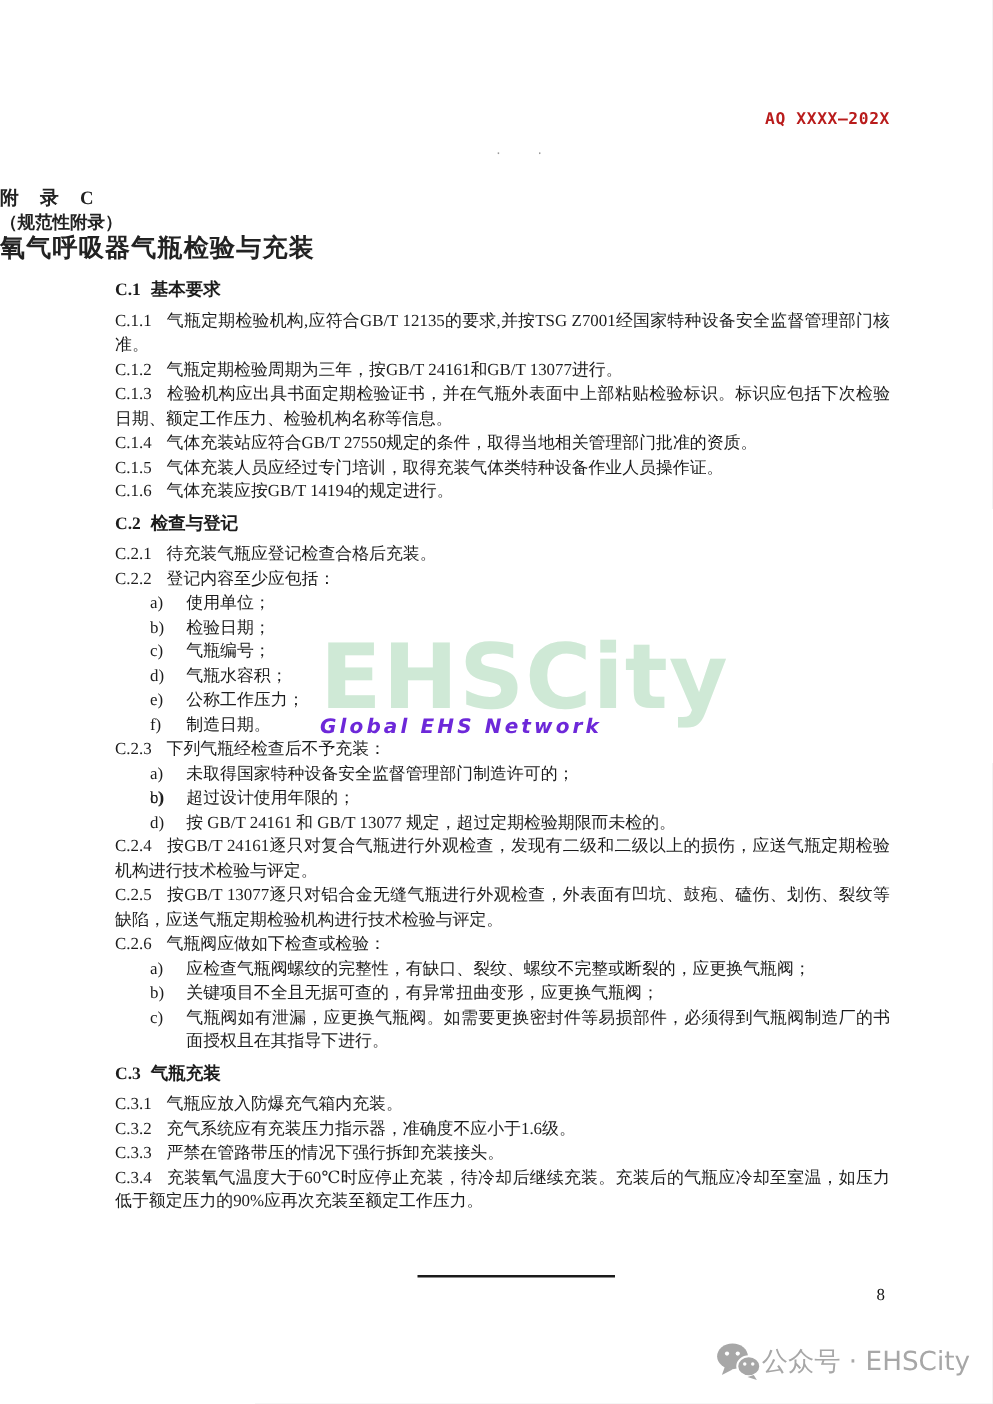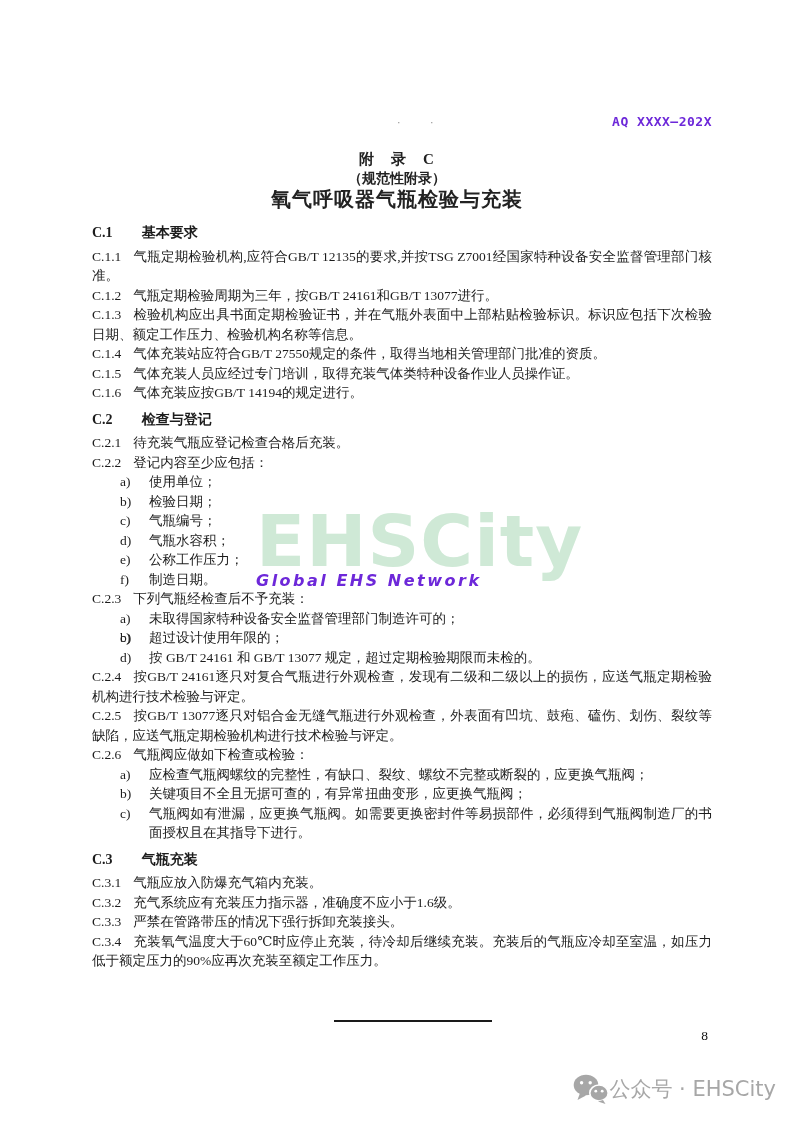--- a/index.html
+++ b/index.html
@@ -2,49 +2,49 @@
 <html><head>
 <meta charset="utf-8">
 <style>
   html,body { margin:0; padding:0; background:#e9e9e9; }
   .page {
     position:relative; width:794px; height:1123px; margin:0 auto;
     background:#ffffff; overflow:hidden; color:#1c1c1c;
     font-family:"Liberation Serif","DejaVu Serif",serif;
   }
   .doc-code {
-    position:absolute; top:114px; right:82px;
+    position:absolute; top:88px; right:82px;
     font-family:"DejaVu Sans Mono",monospace; font-weight:bold;
-    font-size:13px; letter-spacing:0.5px; color:#6d28d9;
+    font-size:13px; letter-spacing:0.5px; color:#b91c1c;
   }
   .mark-dots {
     position:absolute; top:116px; left:397px; color:#9a9a9a;
     font-size:11px; letter-spacing:13px; font-family:"DejaVu Sans",sans-serif;
   }
   .title-block {
     position:absolute; top:149px; left:0; width:100%;
-    text-align:center; font-weight:bold; color:#222; line-height:20px;
+    font-weight:bold; color:#222; line-height:20px;
   }
   .title-appendix { font-size:15px; letter-spacing:1px; }
   .title-note { font-size:14px; }
   .title-subject { font-size:20px; letter-spacing:1px; }
 
   .watermark {
     position:absolute; left:256px; top:512px; z-index:0;
     font-family:"DejaVu Sans",sans-serif; white-space:nowrap;
   }
   .wm-logo { font-size:72px; font-weight:800; color:#cfe9d6; line-height:58px; letter-spacing:1px; }
   .wm-tagline { font-size:16px; font-weight:bold; color:#6d28d9; letter-spacing:2.5px; margin-top:1px;font-style:italic; }
 
   .content {
     position:absolute; left:92px; top:216px; width:620px; z-index:1;
     font-size:13.5px; line-height:19.5px; text-align:justify;
   }
   .h2 { font-weight:bold; font-size:14px; margin:7px 0 4px; }
-  .h2 .bid { margin-right:29px; }
+  .h2 .bid { margin-right:8px; }
   .para { margin:0; }
   .pid { margin-right:12px; white-space:nowrap; }
   .item { position:relative; padding-left:57px; }
   .item .marker { position:absolute; left:28px; }
 
   .end-line {
     position:absolute; left:334px; top:1020px; width:158px;
     border-top:2px solid #1a1a1a;
   }
   .page-num {

